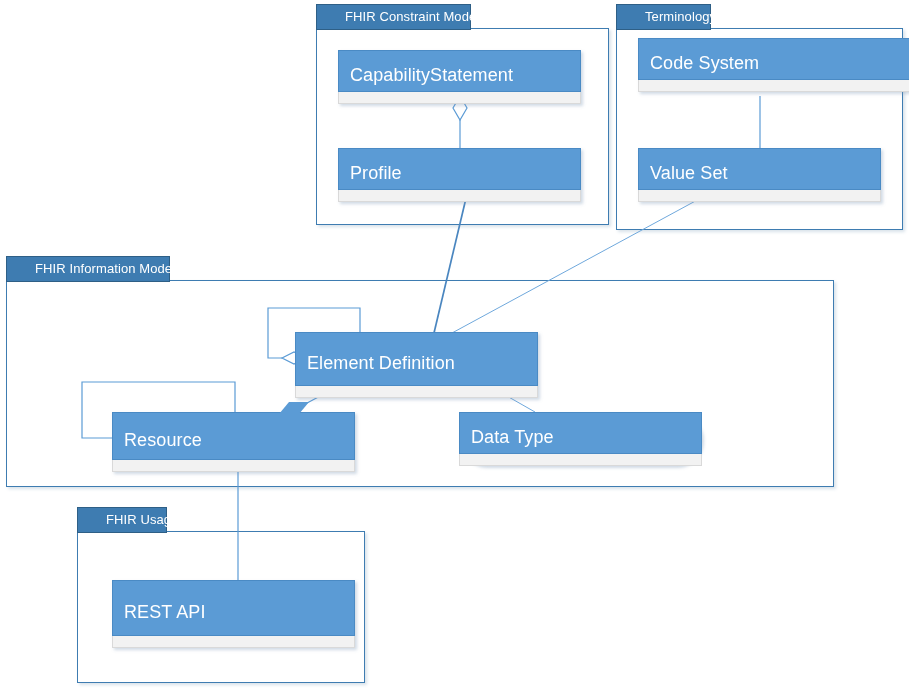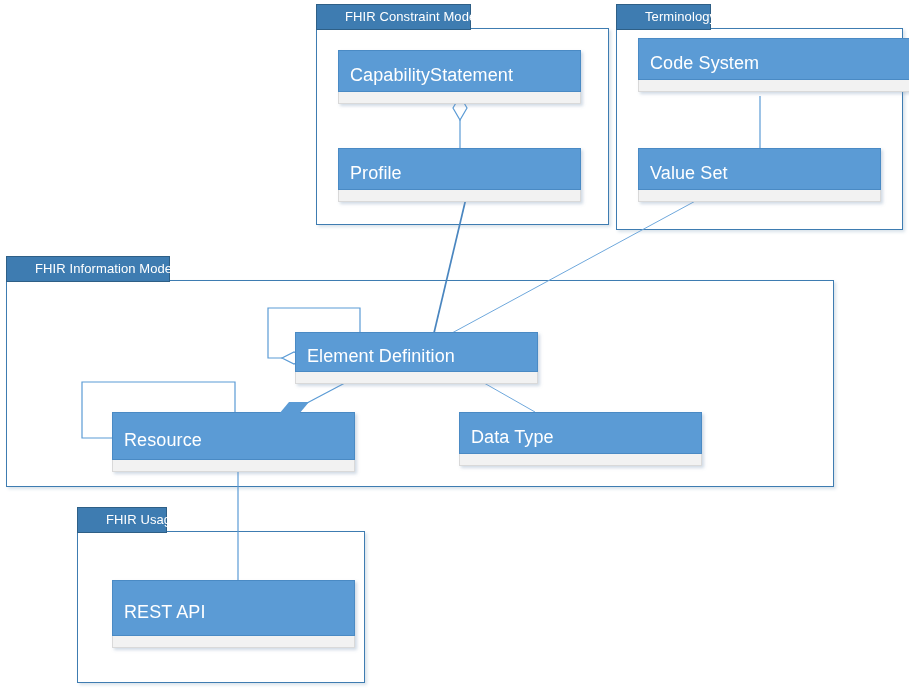--- a/index.html
+++ b/index.html
@@ -167,34 +167,34 @@
     <div class="cls-title" style="height:42px;">Code System</div>
     <div class="cls-compartment"></div>
   </div>
 
   <div class="classbox" style="left:638px; top:148px; width:243px;">
     <div class="cls-title" style="height:42px;">Value Set</div>
     <div class="cls-compartment"></div>
   </div>
 
   <div class="classbox" style="left:295px; top:332px; width:243px;">
-    <div class="cls-title" style="height:40px;text-align:center;">Element Definition</div>
+    <div class="cls-title" style="height:54px;text-align:center;">Element Definition</div>
     <div class="cls-compartment"></div>
   </div>
 
   <div class="classbox" style="left:112px; top:412px; width:243px;">
     <div class="cls-title" style="height:48px;">Resource</div>
     <div class="cls-compartment"></div>
   </div>
 
   <svg class="notch" style="left:275px; top:398px;" width="50" height="20" viewBox="0 0 50 20">
     <polygon fill="#5B9BD5" points="4,16 14,4 34,4 24,16"></polygon>
   </svg>
 
-  <div class="classbox" style="left:459px; top:412px; width:243px;">
+  <div class="classbox" style="left:459px; top:412px; width:243px;border-radius:26px;">
     <div class="cls-title" style="height:42px;">Data Type</div>
     <div class="cls-compartment"></div>
   </div>
 
   <div class="classbox" style="left:112px; top:580px; width:243px;">
     <div class="cls-title" style="height:56px;">REST API</div>
     <div class="cls-compartment"></div>
   </div>
 
 </div>

